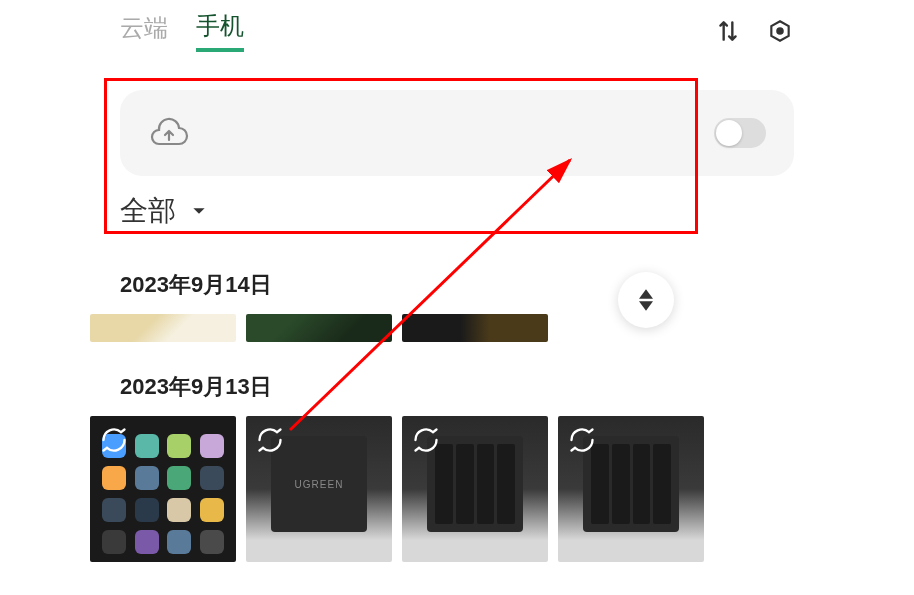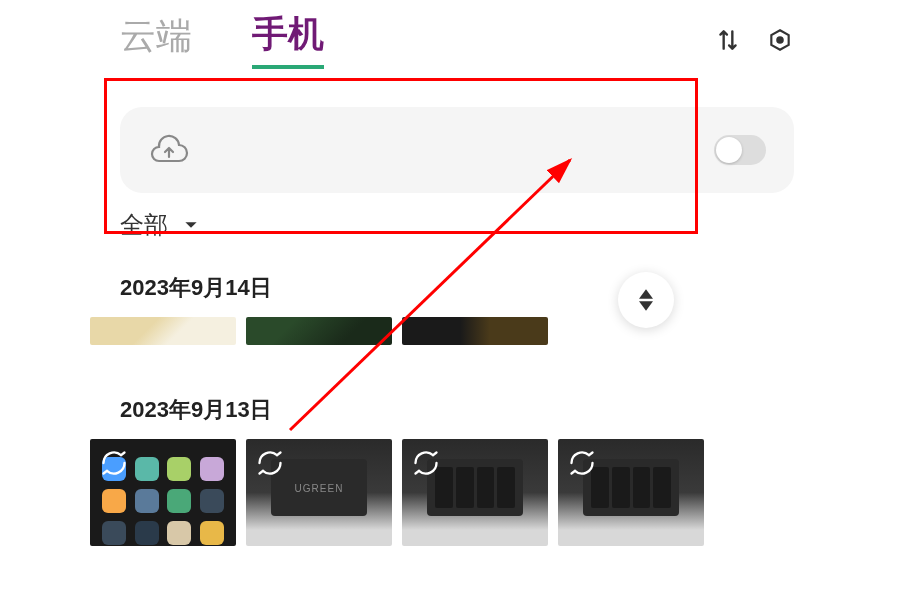--- a/index.html
+++ b/index.html
@@ -1,39 +1,39 @@
 <!DOCTYPE html>
 <html><head>
   <meta charset="utf-8">
   <style>
     * { margin: 0; padding: 0; box-sizing: border-box; }
     body { font-family: -apple-system, "PingFang SC", "Microsoft YaHei", sans-serif; background: #fff; width: 914px; height: 595px; position: relative; overflow: hidden; }
     
     .header { display: flex; align-items: center; padding: 10px 120px 10px 120px; gap: 28px; }
-    .tab { font-size: 36px; font-weight: 500; color: #aaa; cursor: pointer; padding-bottom: 6px; }
-    .tab.active { color: #701a75; border-bottom: 4px solid #2aa876; font-weight: 700; margin-left: 32px; }
+    .tab { font-size: 24px; font-weight: 500; color: #aaa; cursor: pointer; padding-bottom: 6px; }
+    .tab.active { color: #14532d; border-bottom: 4px solid #2aa876; font-weight: 400; }
     .header-icons { margin-left: auto; display: flex; gap: 24px; align-items: center; }
     .header-icon { width: 28px; height: 28px; display: flex; align-items: center; justify-content: center; cursor: pointer; }
     
     .highlight-box { position: absolute; border: 3px solid #f00; left: 104px; top: 78px; width: 594px; height: 156px; pointer-events: none; z-index: 10; }
     
     .backup-card { margin: 28px 120px 0 120px; background: #f5f5f5; border-radius: 22px; padding: 22px 28px; display: flex; align-items: center; gap: 22px; }
     .cloud-icon { width: 42px; height: 42px; display: flex; align-items: center; justify-content: center; }
     .backup-text { flex: 1; }
     .backup-title { font-size: 22px; color: #333; font-weight: 500; margin-bottom: 6px; }
     .backup-subtitle { font-size: 18px; color: #aaa; }
     .toggle { width: 52px; height: 30px; background: #ddd; border-radius: 15px; position: relative; cursor: pointer; }
     .toggle-knob { width: 26px; height: 26px; background: #fff; border-radius: 50%; position: absolute; left: 2px; top: 2px; box-shadow: 0 1px 3px rgba(0,0,0,0.2); }
     
-    .filter-row { margin: 16px 0 0 120px; display: flex; align-items: center; gap: 16px; font-size: 24px; color: #333; cursor: pointer; }
+    .filter-row { margin: 16px 0 0 120px; display: flex; align-items: center; gap: 16px; font-size: 28px; color: #333; cursor: pointer; }
     
-    .date-section { margin-top: 32px; padding: 0 120px; }
+    .date-section { margin-top: 40px; padding: 0 120px; }
     .date-label { font-size: 22px; font-weight: 600; color: #222; margin-bottom: 14px; padding-left: 0; }
     .photo-row { display: flex; gap: 10px; margin-left: -30px; }
-    .photo { width: 146px; height: 107px; background: #333; border-radius: 2px; position: relative; overflow: hidden; }
+    .photo { width: 146px; height: 146px; background: #333; border-radius: 2px; position: relative; overflow: hidden; }
     .photo.partial { height: 28px; }
     .sync-icon { position: absolute; top: 10px; left: 10px; width: 28px; height: 28px; z-index: 2; }
     
     .photo-1 { background: linear-gradient(135deg, #e8d8a8 40%, #f5f0e0 60%); }
     .photo-2 { background: linear-gradient(135deg, #2a4a2a 30%, #1a2a1a 70%); }
     .photo-3 { background: linear-gradient(90deg, #1a1a1a 40%, #4a3a1a 60%); }
     
     .photo-phone { background: #1a1a1a; }
     .phone-grid { display: grid; grid-template-columns: repeat(4, 1fr); gap: 8px; padding: 18px 12px; }
     .app-icon { width: 24px; height: 24px; border-radius: 6px; }
@@ -129,21 +129,21 @@
 
 <div class="sort-fab">
   <svg width="14" height="10" viewBox="0 0 12 8">
       <path d="M6 0l6 8H0z" fill="#333"></path>
     </svg>
   <svg width="14" height="10" viewBox="0 0 12 8">
       <path d="M6 8l6-8H0z" fill="#333"></path>
     </svg>
 </div>
 
-<div class="date-section" style="margin-top:50px;">
+<div class="date-section" style="margin-top:30px;">
   <div class="date-label">2023年9月13日</div>
   <div class="photo-row">
     <div class="photo photo-phone">
       <svg class="sync-icon" viewBox="0 0 24 24" fill="none" stroke="#fff" stroke-width="2">
         <path d="M21 12a9 9 0 0 1-15 6.7L3 21M3 12a9 9 0 0 1 15-6.7L21 3" stroke-linecap="round"></path>
       </svg>
       <div class="phone-grid">
         <div class="app-icon"></div>
           <div class="app-icon"></div>
           <div class="app-icon"></div>

